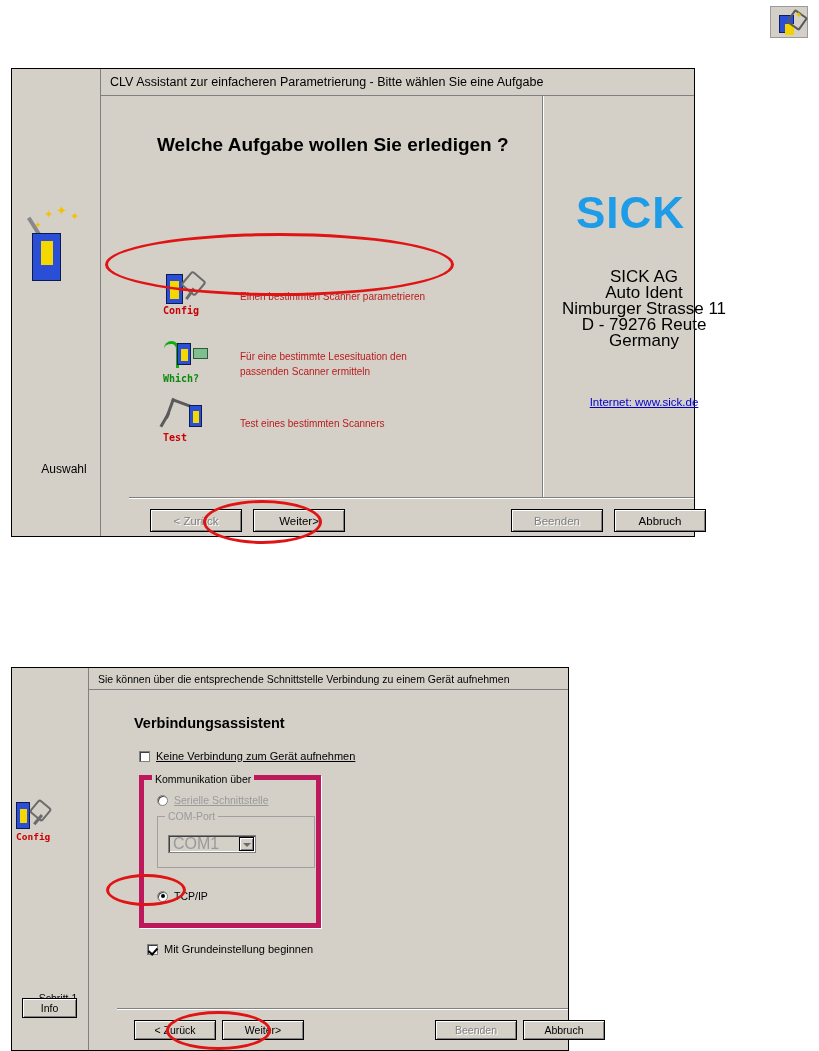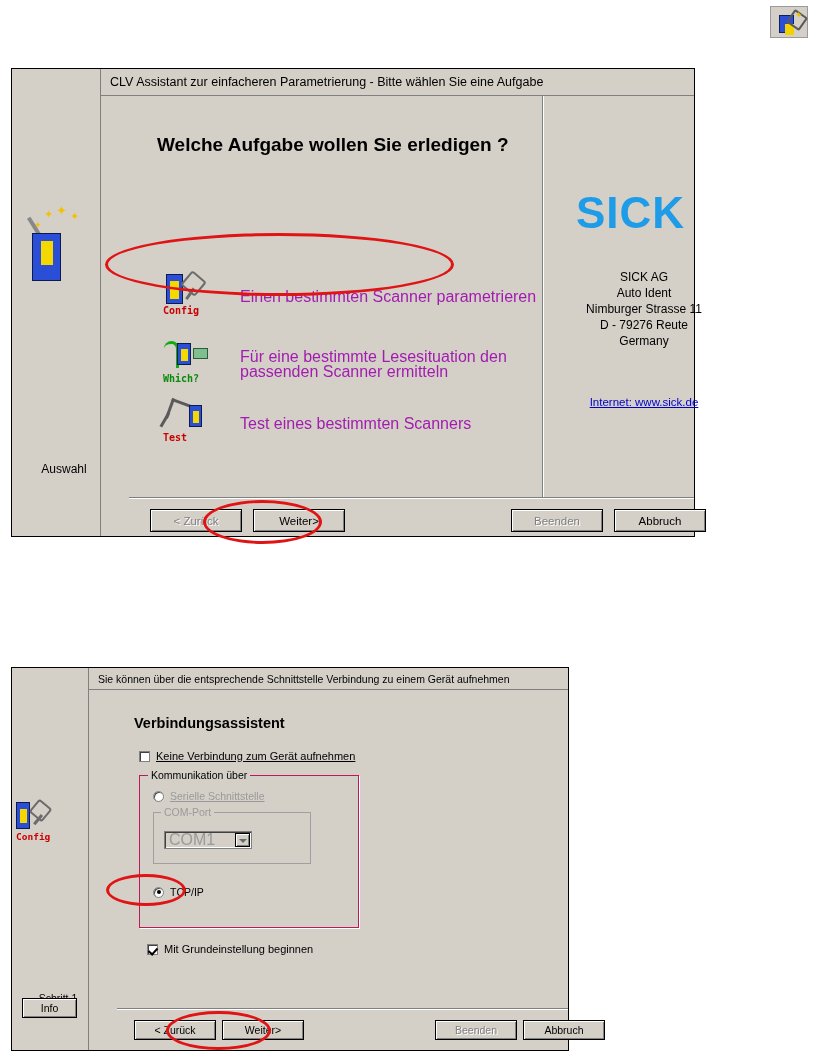--- a/index.html
+++ b/index.html
@@ -208,22 +208,22 @@
   .dlg-two .b-cancel { left: 406px; top: 330px; width: 82px; height: 20px; font-size: 10.5px; }
   .dlg-two .b-info   { left: 10px;  top: 330px; width: 55px; height: 20px; font-size: 10.5px; }
 
   
   .task {
     position: absolute;
     display: flex;
     align-items: center;
   }
   .task .tlabel {
-    font-size: 16px;
-    color: #a21caf;
+    font-size: 10px;
+    color: #b91c1c;
     line-height: 15px;
   }
   .task-1 { left: 33px; top: 176px; }
   .task-2 { left: 33px; top: 244px; }
   .task-3 { left: 33px; top: 303px; }
 
   .icon-wrap {
     position: relative;
     width: 62px;
     height: 48px;
@@ -388,21 +388,21 @@
     letter-spacing: 1px;
     color: #1e9ce8;
     font-family: "Liberation Sans", sans-serif;
   }
   .sick-addr {
     position: absolute;
     left: 425px;
     top: 173px;
     width: 180px;
     text-align: center;
-    font-size: 12px;
+    font-size: 17px;
     line-height: 16px;
     color: #000;
   }
   .sick-link {
     position: absolute;
     left: 425px;
     top: 300px;
     width: 180px;
     text-align: center;
     font-size: 11.5px;
@@ -544,23 +544,23 @@
     transform: rotate(42deg);
   }
   .chk-1 { left: 22px; top: 60px; }
   .chk-1 .lbl { text-decoration: underline; }
   .chk-2 { left: 30px; top: 253px; }
 
   .groupbox {
     position: absolute;
     left: 22px;
     top: 85px;
-    width: 220px;
+    width: 182px;
     height: 153px;
-    border: 1px solid #be185d;
+    border: 5px solid #be185d;
     box-shadow: 1px 1px 0 #ffffff;
     box-sizing: border-box;
   }
   .groupbox > .gb-title {
     position: absolute;
     left: 8px;
     top: -7px;
     background: #d4d0c8;
     padding: 0 3px;
     font-size: 10.5px;

